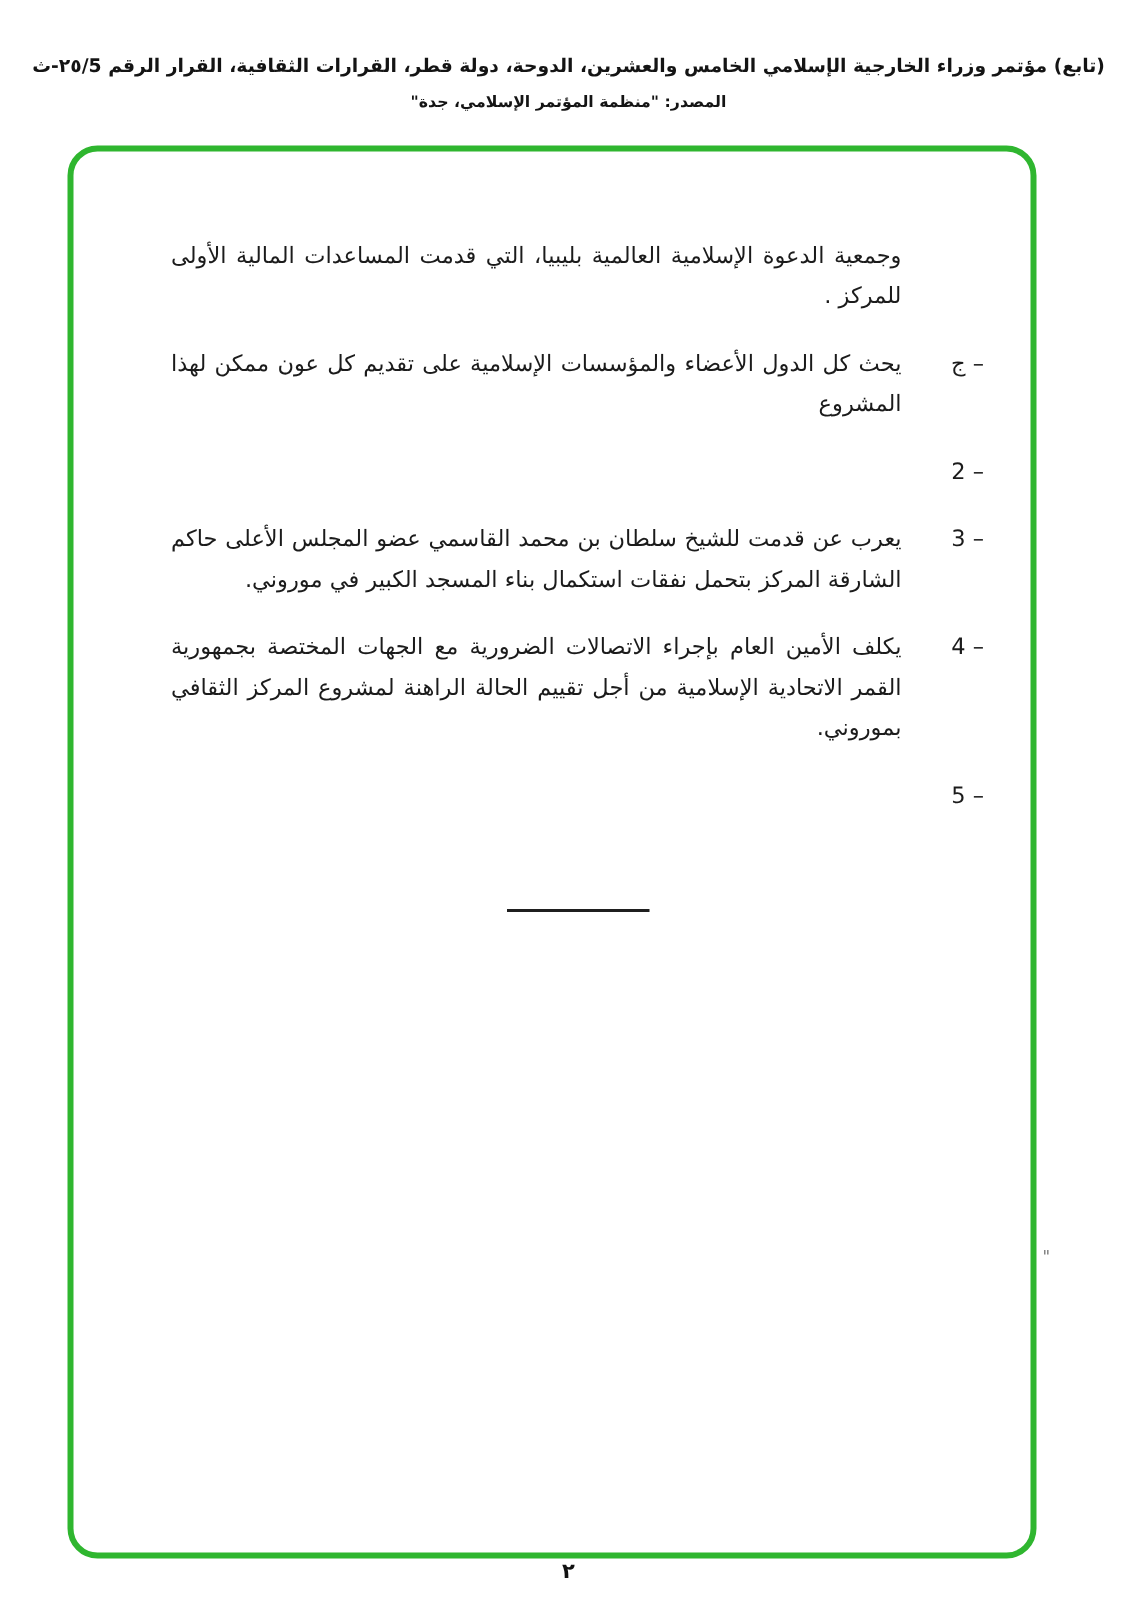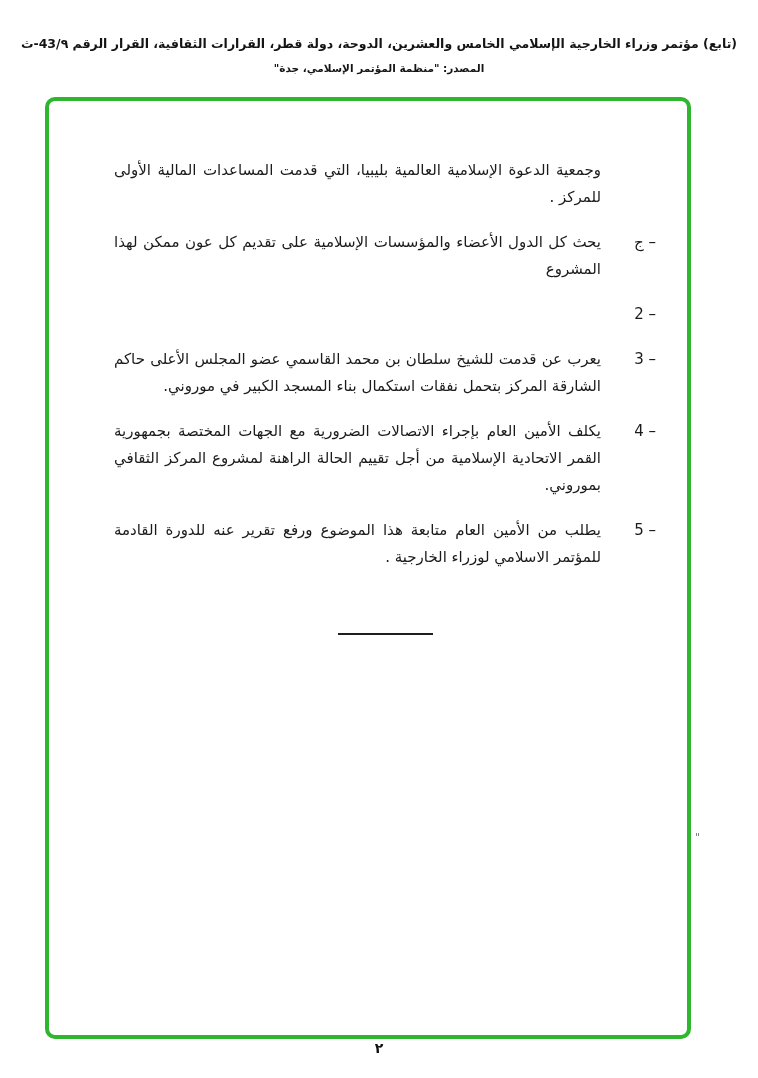--- a/index.html
+++ b/index.html
@@ -32,21 +32,21 @@
     font-weight: bold;
     margin-top: 11px;
   }
 
   
   .doc-frame {
     position: absolute;
     left: 45px; top: 97px;
     width: 646px; height: 942px;
     border: 4px solid #2fb62f;
-    border-radius: 10px;
+    border-radius: 20px;
     background: #ffffff;
   }
 
   
   .doc-content {
     position: absolute;
     top: 56px; right: 31px;
     width: 542px;
     direction: rtl;
     font-size: 15px;
@@ -89,21 +89,21 @@
     font-size: 11px;
     color: #7a7a7a;
   }
 </style>
 </head>
 <body>
 
 <div class="page">
 
   <div class="header">
-    <div class="header-line1">(تابع) مؤتمر وزراء الخارجية الإسلامي الخامس والعشرين، الدوحة، دولة قطر، القرارات الثقافية، القرار الرقم 43/٩-ث</div>
+    <div class="header-line1">(تابع) مؤتمر وزراء الخارجية الإسلامي الخامس والعشرين، الدوحة، دولة قطر، القرارات الثقافية، القرار الرقم ٢٥/5-ث</div>
     <div class="header-line2">المصدر:  "منظمة المؤتمر الإسلامي، جدة"</div>
   </div>
 
   <div class="doc-frame" style="border-color: rgb(47, 182, 47);">
     <div class="doc-content">
 
       <div class="para-row">
         <div class="marker"></div>
         <div class="text"><b class="lead"></b> <span>وجمعية الدعوة الإسلامية العالمية بليبيا، التي قدمت المساعدات المالية الأولى للمركز .</span></div>
       </div>
@@ -122,21 +122,20 @@
         <div class="text"><b class="lead">يعرب عن قدمت</b> <span>للشيخ سلطان بن محمد القاسمي عضو المجلس الأعلى حاكم الشارقة المركز بتحمل نفقات استكمال بناء المسجد الكبير في موروني.</span></div>
       </div>
 
       <div class="para-row">
         <div class="marker">4 –</div>
         <div class="text"><b class="lead">يكلف</b> <span>الأمين العام بإجراء الاتصالات الضرورية مع الجهات المختصة بجمهورية القمر الاتحادية الإسلامية من أجل تقييم الحالة الراهنة لمشروع المركز الثقافي بموروني.</span></div>
       </div>
 
       <div class="para-row">
         <div class="marker">5 –</div>
-        <div class="text"><b class="lead">يطلب</b> <span>من الأمين العام متابعة هذا الموضوع ورفع تقرير عنه للدورة القادمة للمؤتمر الاسلامي لوزراء الخارجية .</span></div>
       </div>
 
       <div class="separator"></div>
 
     </div>
   </div>
 
   <div class="page-number">٢</div>
 
   <div class="artifact">"</div>

